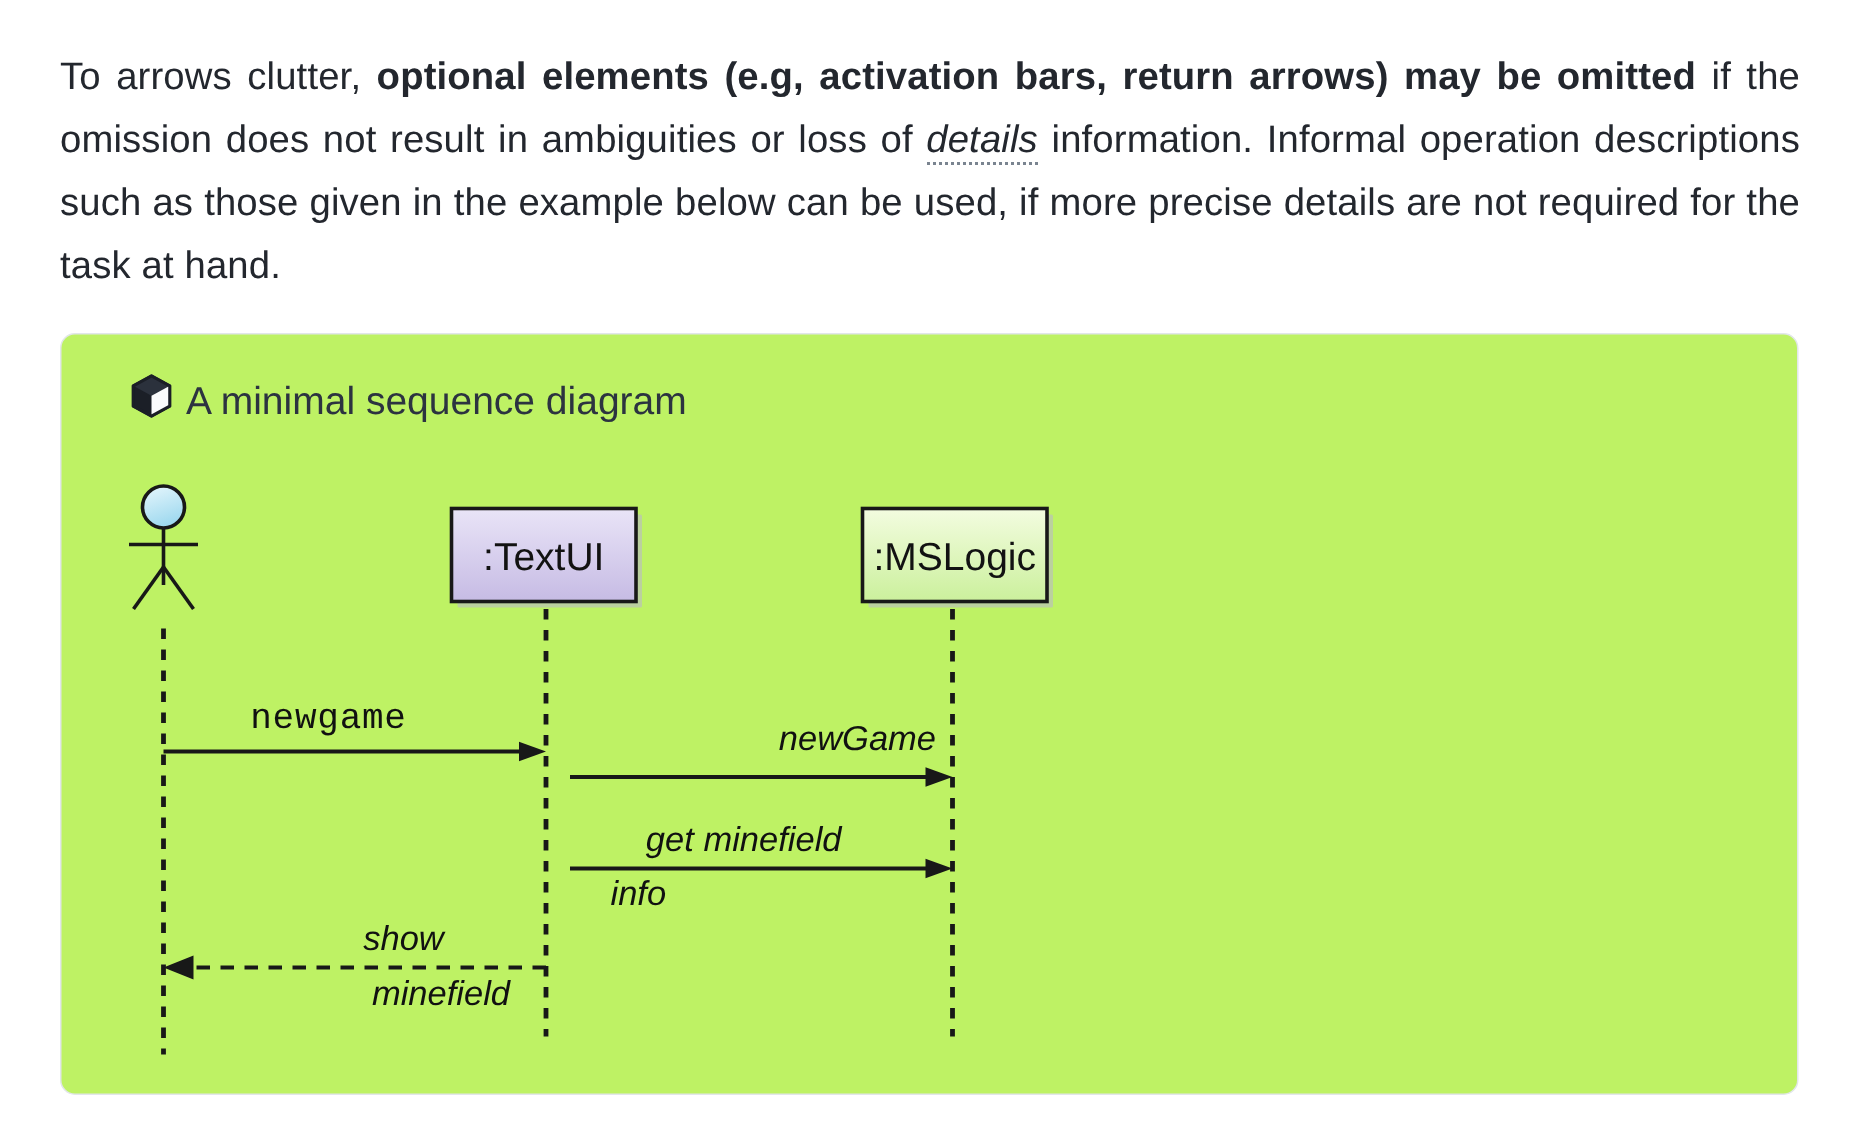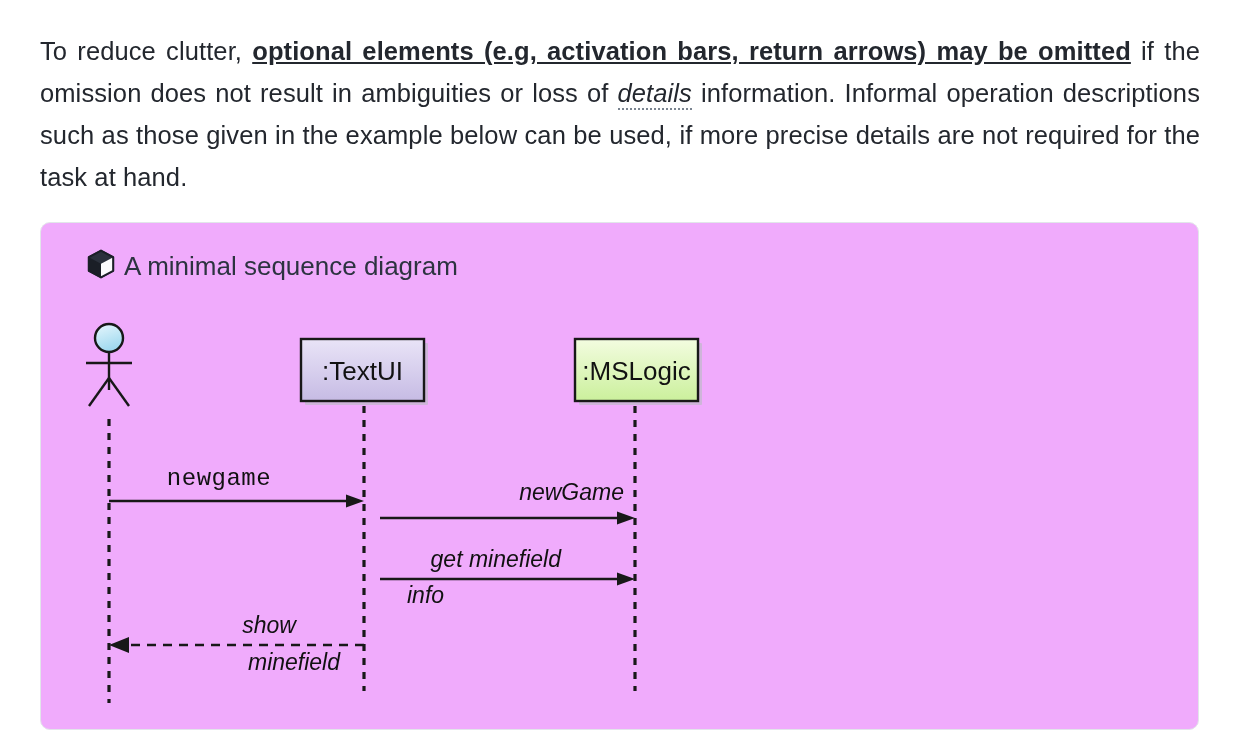--- a/index.html
+++ b/index.html
@@ -21,35 +21,35 @@
     left: 40px;
     top: 30px;
     width: 1160px;
     font-size: 25.5px;
     line-height: 42px;
     text-align: justify;
     text-justify: inter-word;
     color: #23272e;
     letter-spacing: 0.1px;
   }
-  .prose b { font-weight: 700; text-decoration: underline; }
+  .prose b { font-weight: 700; }
   .tooltip-term {
     font-style: italic;
     border-bottom: 2px dotted #7a8490;
     padding-bottom: 1px;
   }
 
   
   .card {
     position: absolute;
     left: 40px;
     top: 222px;
     width: 1159px;
     height: 508px;
-    background: #f0abfc;
+    background: #bef264;
     border: 1px solid #e2e6ea;
     border-radius: 10px;
     box-sizing: border-box;
   }
   .card-header {
     position: absolute;
     left: 46px;
     top: 26px;
     display: flex;
     align-items: center;
@@ -104,21 +104,21 @@
     font-family: "Liberation Mono", "DejaVu Sans Mono", monospace;
     font-style: normal;
     font-size: 24px;
     letter-spacing: 0.5px;
   }
 </style>
 </head>
 <body>
 
 <div class="prose">
-  <span>To reduce clutter, </span><b>optional elements (e.g, activation bars, return arrows) may be omitted</b><span> if the omission does not result in ambiguities or loss of </span><span class="tooltip-term">details</span><span> information. Informal operation descriptions such as those given in the example below can be used, if more precise details are not required for the task at hand.</span>
+  <span>To arrows clutter, </span><b>optional elements (e.g, activation bars, return arrows) may be omitted</b><span> if the omission does not result in ambiguities or loss of </span><span class="tooltip-term">details</span><span> information. Informal operation descriptions such as those given in the example below can be used, if more precise details are not required for the task at hand.</span>
 </div>
 
 <div class="card">
 
   <div class="card-header">
     <span class="cube-icon">
       <svg width="28" height="30" viewBox="0 0 28 30" xmlns="http://www.w3.org/2000/svg">
         <path d="M14 1.6 L26.2 8.2 L26.2 21.8 L14 28.4 L1.8 21.8 L1.8 8.2 Z" fill="#1b1f27" stroke="#1b1f27" stroke-width="1.6" stroke-linejoin="round"></path>
         <path d="M14 1.6 L26.2 8.2 L14 14.8 L1.8 8.2 Z" fill="#2b313c"></path>
         <path d="M14 14.8 L26.2 8.2 L26.2 21.8 L14 28.4 Z" fill="#fafbfc"></path>

